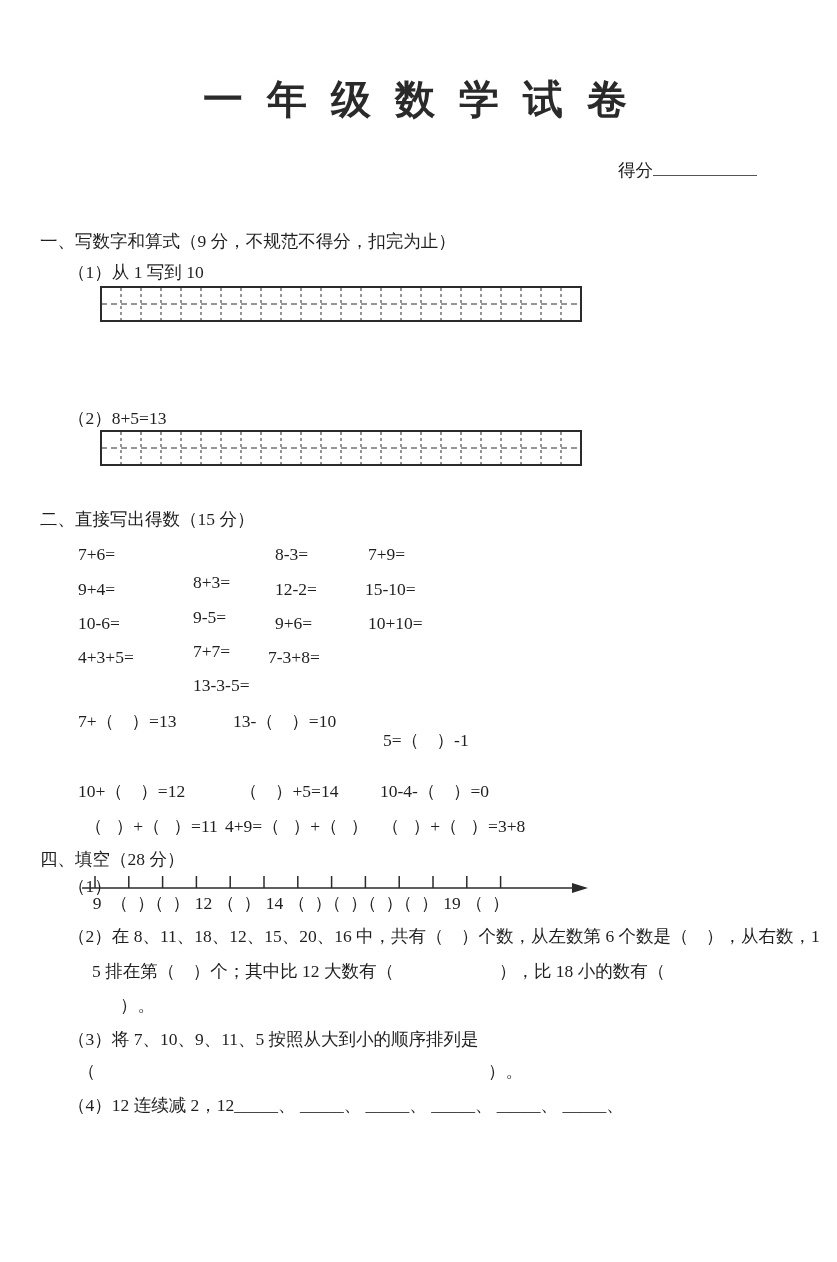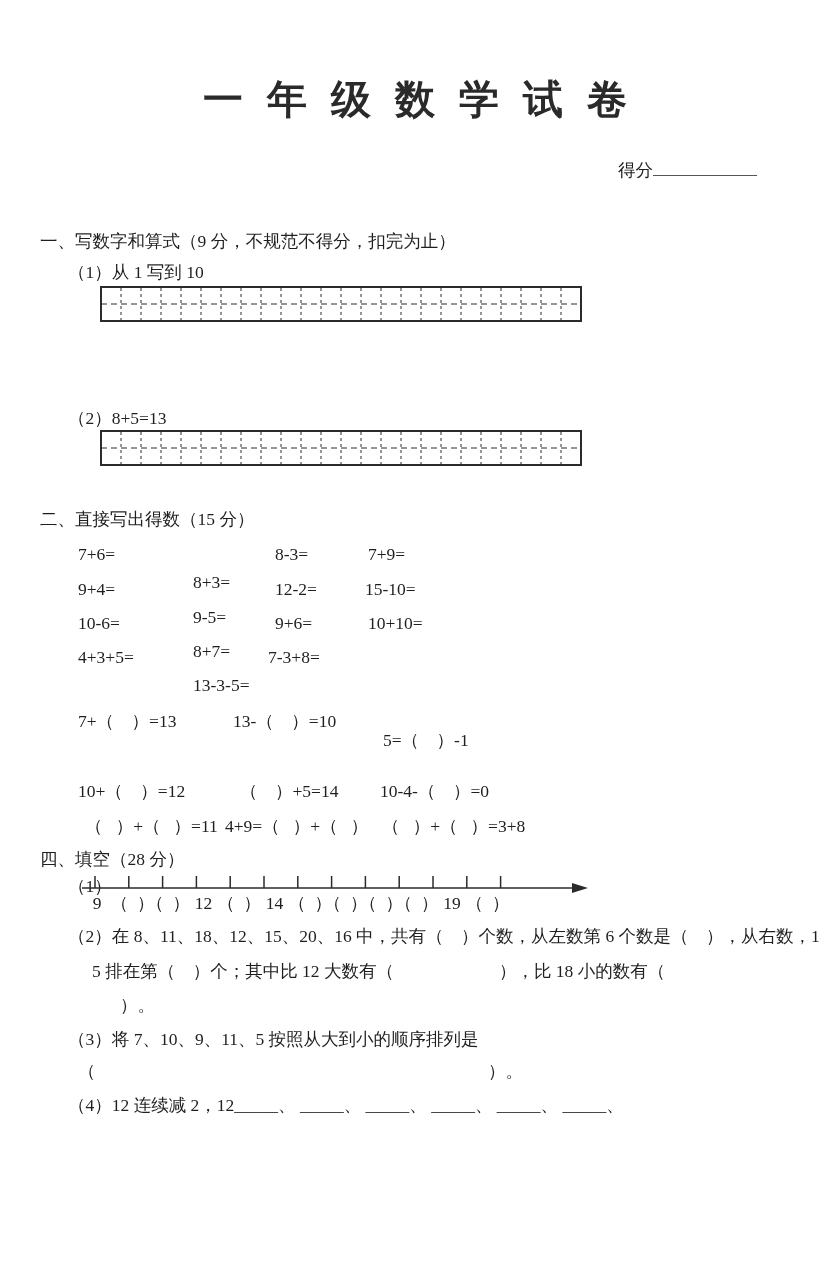--- a/index.html
+++ b/index.html
@@ -102,21 +102,21 @@
     <span class="itm c4">7+9=</span>
   </div>
   <div class="prow" style="top:578px">
     <span class="itm c1">9+4=</span>
     <span class="itm c2">9-5=</span>
     <span class="itm c3">12-2=</span>
     <span class="itm c4" style="left:287px">15-10=</span>
   </div>
   <div class="prow" style="top:612px">
     <span class="itm c1">10-6=</span>
-    <span class="itm c2">8+7=</span>
+    <span class="itm c2">7+7=</span>
     <span class="itm c3">9+6=</span>
     <span class="itm c4">10+10=</span>
   </div>
   <div class="prow" style="top:646px">
     <span class="itm c1">4+3+5=</span>
     <span class="itm c2">13-3-5=</span>
     <span class="itm" style="left:190px">7-3+8=</span>
   </div>
 
   <div class="prow" style="top:710px">

